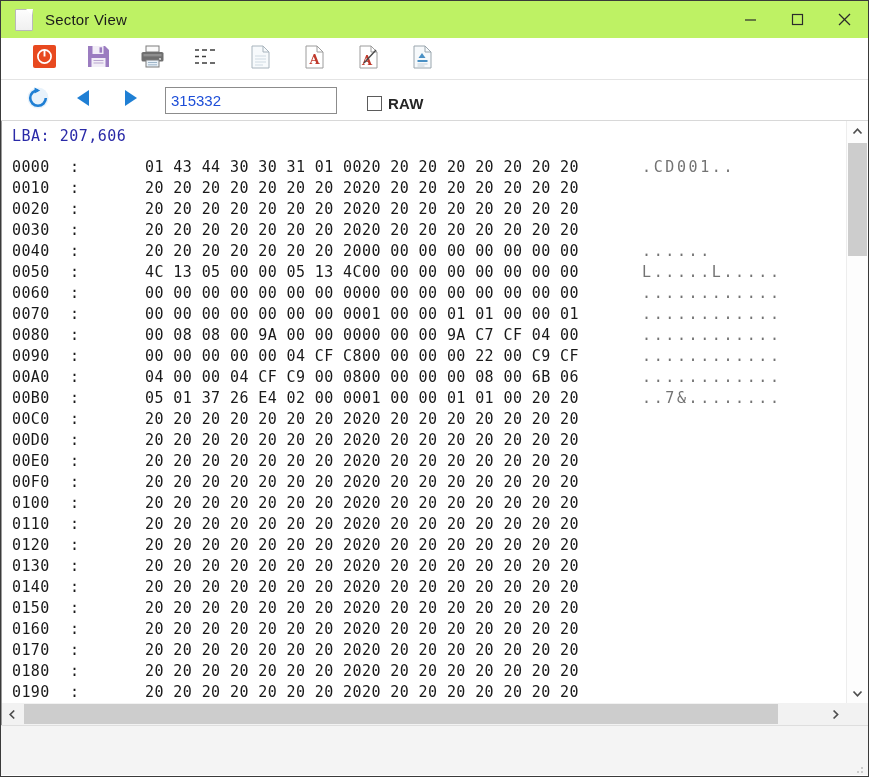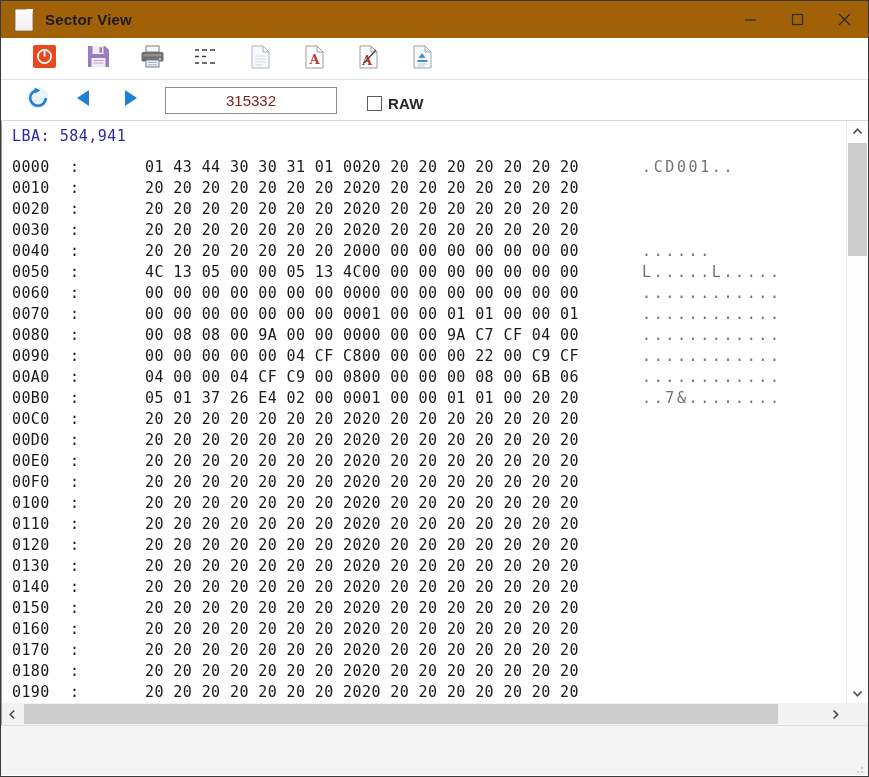--- a/index.html
+++ b/index.html
@@ -20,23 +20,22 @@
     border: 1px solid #3a3a3a;
     overflow: hidden;
   }
 
   
   .titlebar {
     position: relative;
     height: 37px;
     display: flex;
     align-items: center;
-    background: #a16207;
-    box-sizing: border-box;
-    font-weight: bold;
+    background: #bef264;
+    box-sizing: border-box;
   }
   .title-icon {
     margin-left: 14px;
     width: 18px;
     height: 21px;
     position: relative;
     flex: none;
   }
   .doc-glyph {
     width: 16px;
@@ -116,25 +115,24 @@
     justify-content: center;
   }
   .lba-input {
     width: 172px;
     height: 27px;
     margin-left: 12px;
     border: 1px solid #8c8c8c;
     background: #ffffff;
     font-family: "Liberation Sans", sans-serif;
     font-size: 15px;
-    color: #7f1d1d;
+    color: #1d4ed8;
     padding: 0 5px;
     box-sizing: border-box;
     outline: none;
-    text-align: center;
   }
   .raw-wrap {
     display: flex;
     align-items: center;
     margin-left: 30px;
     margin-top: 7px;
   }
   .raw-box {
     width: 15px;
     height: 15px;
@@ -458,21 +456,21 @@
 
     <div class="raw-wrap">
       <div class="raw-box"></div>
       <div class="raw-label">RAW</div>
     </div>
   </div>
 
   <div class="content">
 
     <div class="hexview">
-      <div class="lba-line">LBA: 584,941</div>
+      <div class="lba-line">LBA: 207,606</div>
       <div class="hex-rows" id="hex-rows"><div class="hex-row"><div class="hx-off">0000</div><div class="hx-colon">:</div><div class="hx-a">01 43 44 30 30 31 01 00</div><div class="hx-b">20 20 20 20 20 20 20 20</div><div class="hx-ascii">.CD001..</div></div><div class="hex-row"><div class="hx-off">0010</div><div class="hx-colon">:</div><div class="hx-a">20 20 20 20 20 20 20 20</div><div class="hx-b">20 20 20 20 20 20 20 20</div><div class="hx-ascii"></div></div><div class="hex-row"><div class="hx-off">0020</div><div class="hx-colon">:</div><div class="hx-a">20 20 20 20 20 20 20 20</div><div class="hx-b">20 20 20 20 20 20 20 20</div><div class="hx-ascii"></div></div><div class="hex-row"><div class="hx-off">0030</div><div class="hx-colon">:</div><div class="hx-a">20 20 20 20 20 20 20 20</div><div class="hx-b">20 20 20 20 20 20 20 20</div><div class="hx-ascii"></div></div><div class="hex-row"><div class="hx-off">0040</div><div class="hx-colon">:</div><div class="hx-a">20 20 20 20 20 20 20 20</div><div class="hx-b">00 00 00 00 00 00 00 00</div><div class="hx-ascii">......</div></div><div class="hex-row"><div class="hx-off">0050</div><div class="hx-colon">:</div><div class="hx-a">4C 13 05 00 00 05 13 4C</div><div class="hx-b">00 00 00 00 00 00 00 00</div><div class="hx-ascii">L.....L.....</div></div><div class="hex-row"><div class="hx-off">0060</div><div class="hx-colon">:</div><div class="hx-a">00 00 00 00 00 00 00 00</div><div class="hx-b">00 00 00 00 00 00 00 00</div><div class="hx-ascii">............</div></div><div class="hex-row"><div class="hx-off">0070</div><div class="hx-colon">:</div><div class="hx-a">00 00 00 00 00 00 00 00</div><div class="hx-b">01 00 00 01 01 00 00 01</div><div class="hx-ascii">............</div></div><div class="hex-row"><div class="hx-off">0080</div><div class="hx-colon">:</div><div class="hx-a">00 08 08 00 9A 00 00 00</div><div class="hx-b">00 00 00 9A C7 CF 04 00</div><div class="hx-ascii">............</div></div><div class="hex-row"><div class="hx-off">0090</div><div class="hx-colon">:</div><div class="hx-a">00 00 00 00 00 04 CF C8</div><div class="hx-b">00 00 00 00 22 00 C9 CF</div><div class="hx-ascii">............</div></div><div class="hex-row"><div class="hx-off">00A0</div><div class="hx-colon">:</div><div class="hx-a">04 00 00 04 CF C9 00 08</div><div class="hx-b">00 00 00 00 08 00 6B 06</div><div class="hx-ascii">............</div></div><div class="hex-row"><div class="hx-off">00B0</div><div class="hx-colon">:</div><div class="hx-a">05 01 37 26 E4 02 00 00</div><div class="hx-b">01 00 00 01 01 00 20 20</div><div class="hx-ascii">..7&amp;........</div></div><div class="hex-row"><div class="hx-off">00C0</div><div class="hx-colon">:</div><div class="hx-a">20 20 20 20 20 20 20 20</div><div class="hx-b">20 20 20 20 20 20 20 20</div><div class="hx-ascii"></div></div><div class="hex-row"><div class="hx-off">00D0</div><div class="hx-colon">:</div><div class="hx-a">20 20 20 20 20 20 20 20</div><div class="hx-b">20 20 20 20 20 20 20 20</div><div class="hx-ascii"></div></div><div class="hex-row"><div class="hx-off">00E0</div><div class="hx-colon">:</div><div class="hx-a">20 20 20 20 20 20 20 20</div><div class="hx-b">20 20 20 20 20 20 20 20</div><div class="hx-ascii"></div></div><div class="hex-row"><div class="hx-off">00F0</div><div class="hx-colon">:</div><div class="hx-a">20 20 20 20 20 20 20 20</div><div class="hx-b">20 20 20 20 20 20 20 20</div><div class="hx-ascii"></div></div><div class="hex-row"><div class="hx-off">0100</div><div class="hx-colon">:</div><div class="hx-a">20 20 20 20 20 20 20 20</div><div class="hx-b">20 20 20 20 20 20 20 20</div><div class="hx-ascii"></div></div><div class="hex-row"><div class="hx-off">0110</div><div class="hx-colon">:</div><div class="hx-a">20 20 20 20 20 20 20 20</div><div class="hx-b">20 20 20 20 20 20 20 20</div><div class="hx-ascii"></div></div><div class="hex-row"><div class="hx-off">0120</div><div class="hx-colon">:</div><div class="hx-a">20 20 20 20 20 20 20 20</div><div class="hx-b">20 20 20 20 20 20 20 20</div><div class="hx-ascii"></div></div><div class="hex-row"><div class="hx-off">0130</div><div class="hx-colon">:</div><div class="hx-a">20 20 20 20 20 20 20 20</div><div class="hx-b">20 20 20 20 20 20 20 20</div><div class="hx-ascii"></div></div><div class="hex-row"><div class="hx-off">0140</div><div class="hx-colon">:</div><div class="hx-a">20 20 20 20 20 20 20 20</div><div class="hx-b">20 20 20 20 20 20 20 20</div><div class="hx-ascii"></div></div><div class="hex-row"><div class="hx-off">0150</div><div class="hx-colon">:</div><div class="hx-a">20 20 20 20 20 20 20 20</div><div class="hx-b">20 20 20 20 20 20 20 20</div><div class="hx-ascii"></div></div><div class="hex-row"><div class="hx-off">0160</div><div class="hx-colon">:</div><div class="hx-a">20 20 20 20 20 20 20 20</div><div class="hx-b">20 20 20 20 20 20 20 20</div><div class="hx-ascii"></div></div><div class="hex-row"><div class="hx-off">0170</div><div class="hx-colon">:</div><div class="hx-a">20 20 20 20 20 20 20 20</div><div class="hx-b">20 20 20 20 20 20 20 20</div><div class="hx-ascii"></div></div><div class="hex-row"><div class="hx-off">0180</div><div class="hx-colon">:</div><div class="hx-a">20 20 20 20 20 20 20 20</div><div class="hx-b">20 20 20 20 20 20 20 20</div><div class="hx-ascii"></div></div><div class="hex-row"><div class="hx-off">0190</div><div class="hx-colon">:</div><div class="hx-a">20 20 20 20 20 20 20 20</div><div class="hx-b">20 20 20 20 20 20 20 20</div><div class="hx-ascii"></div></div></div>
     </div>
 
     <div class="vscroll">
       <div class="v-arrow">
         <svg width="11" height="9" viewBox="0 0 11 9">
             <polyline points="1.5,6.5 5.5,2.2 9.5,6.5" fill="none" stroke="currentColor" stroke-width="1.7"></polyline>
           </svg>
       </div>
       <div class="v-thumb"></div>

